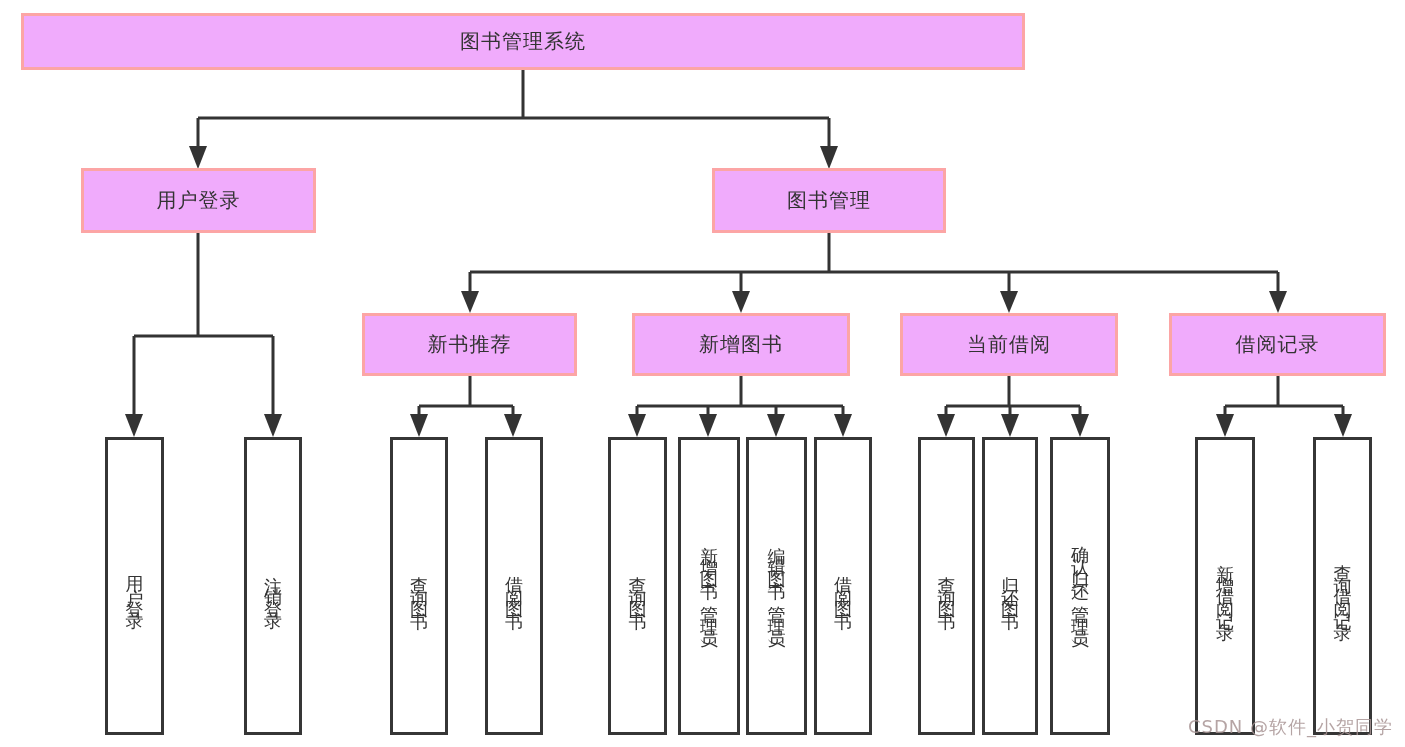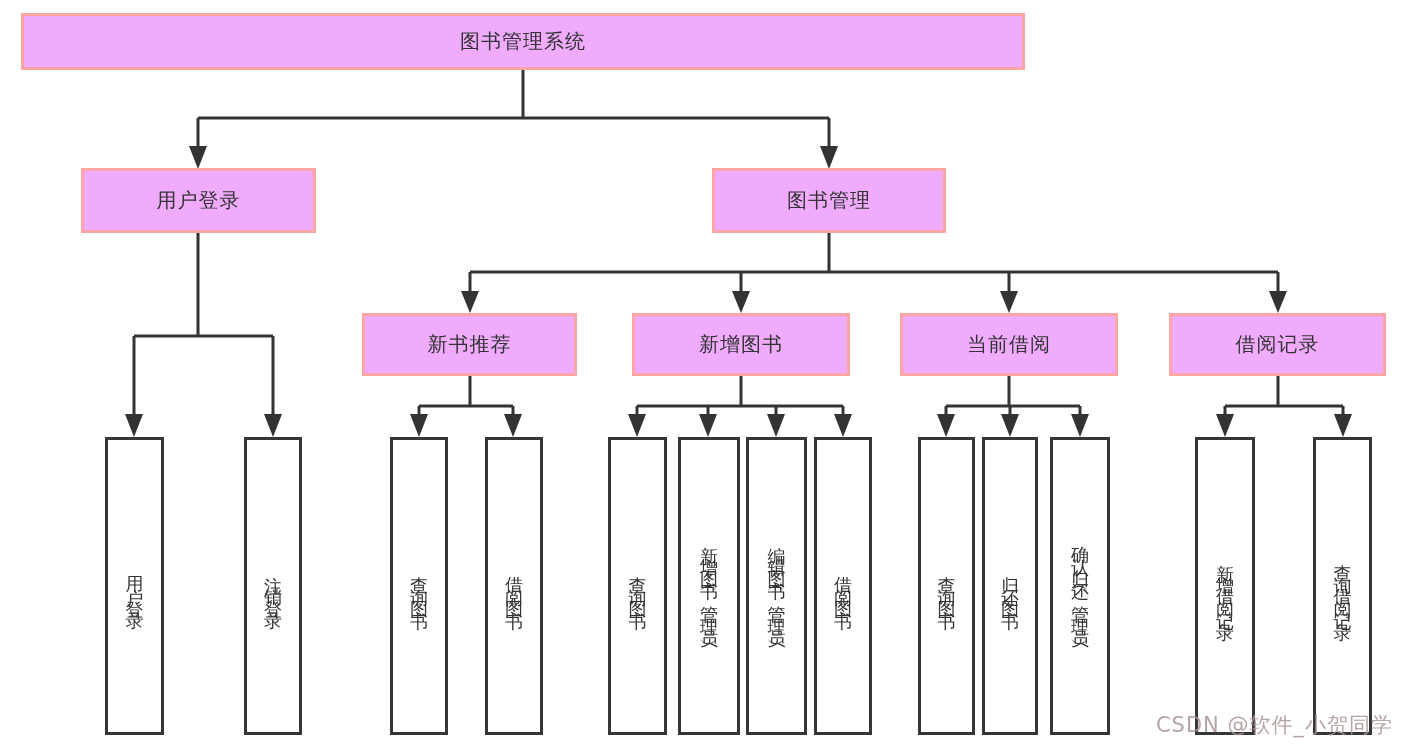--- a/index.html
+++ b/index.html
@@ -68,21 +68,21 @@
   .p-l8  { left: 814px;  width: 58px; }
   .p-l9  { left: 918px;  width: 57px; }
   .p-l10 { left: 982px;  width: 56px; }
   .p-l11 { left: 1050px; width: 60px; }
   .p-l12 { left: 1195px; width: 60px; }
   .p-l13 { left: 1313px; width: 59px; }
   #watermark {
     position: absolute;
     right: 12px;
     bottom: 8px;
-    font-size: 21px;
+    font-size: 18px;
     color: rgba(168, 148, 148, 0.85);
     letter-spacing: 1px;
     white-space: nowrap;
     z-index: 5;
   }
 </style>
 </head>
 <body>
 
 <div id="stage">

